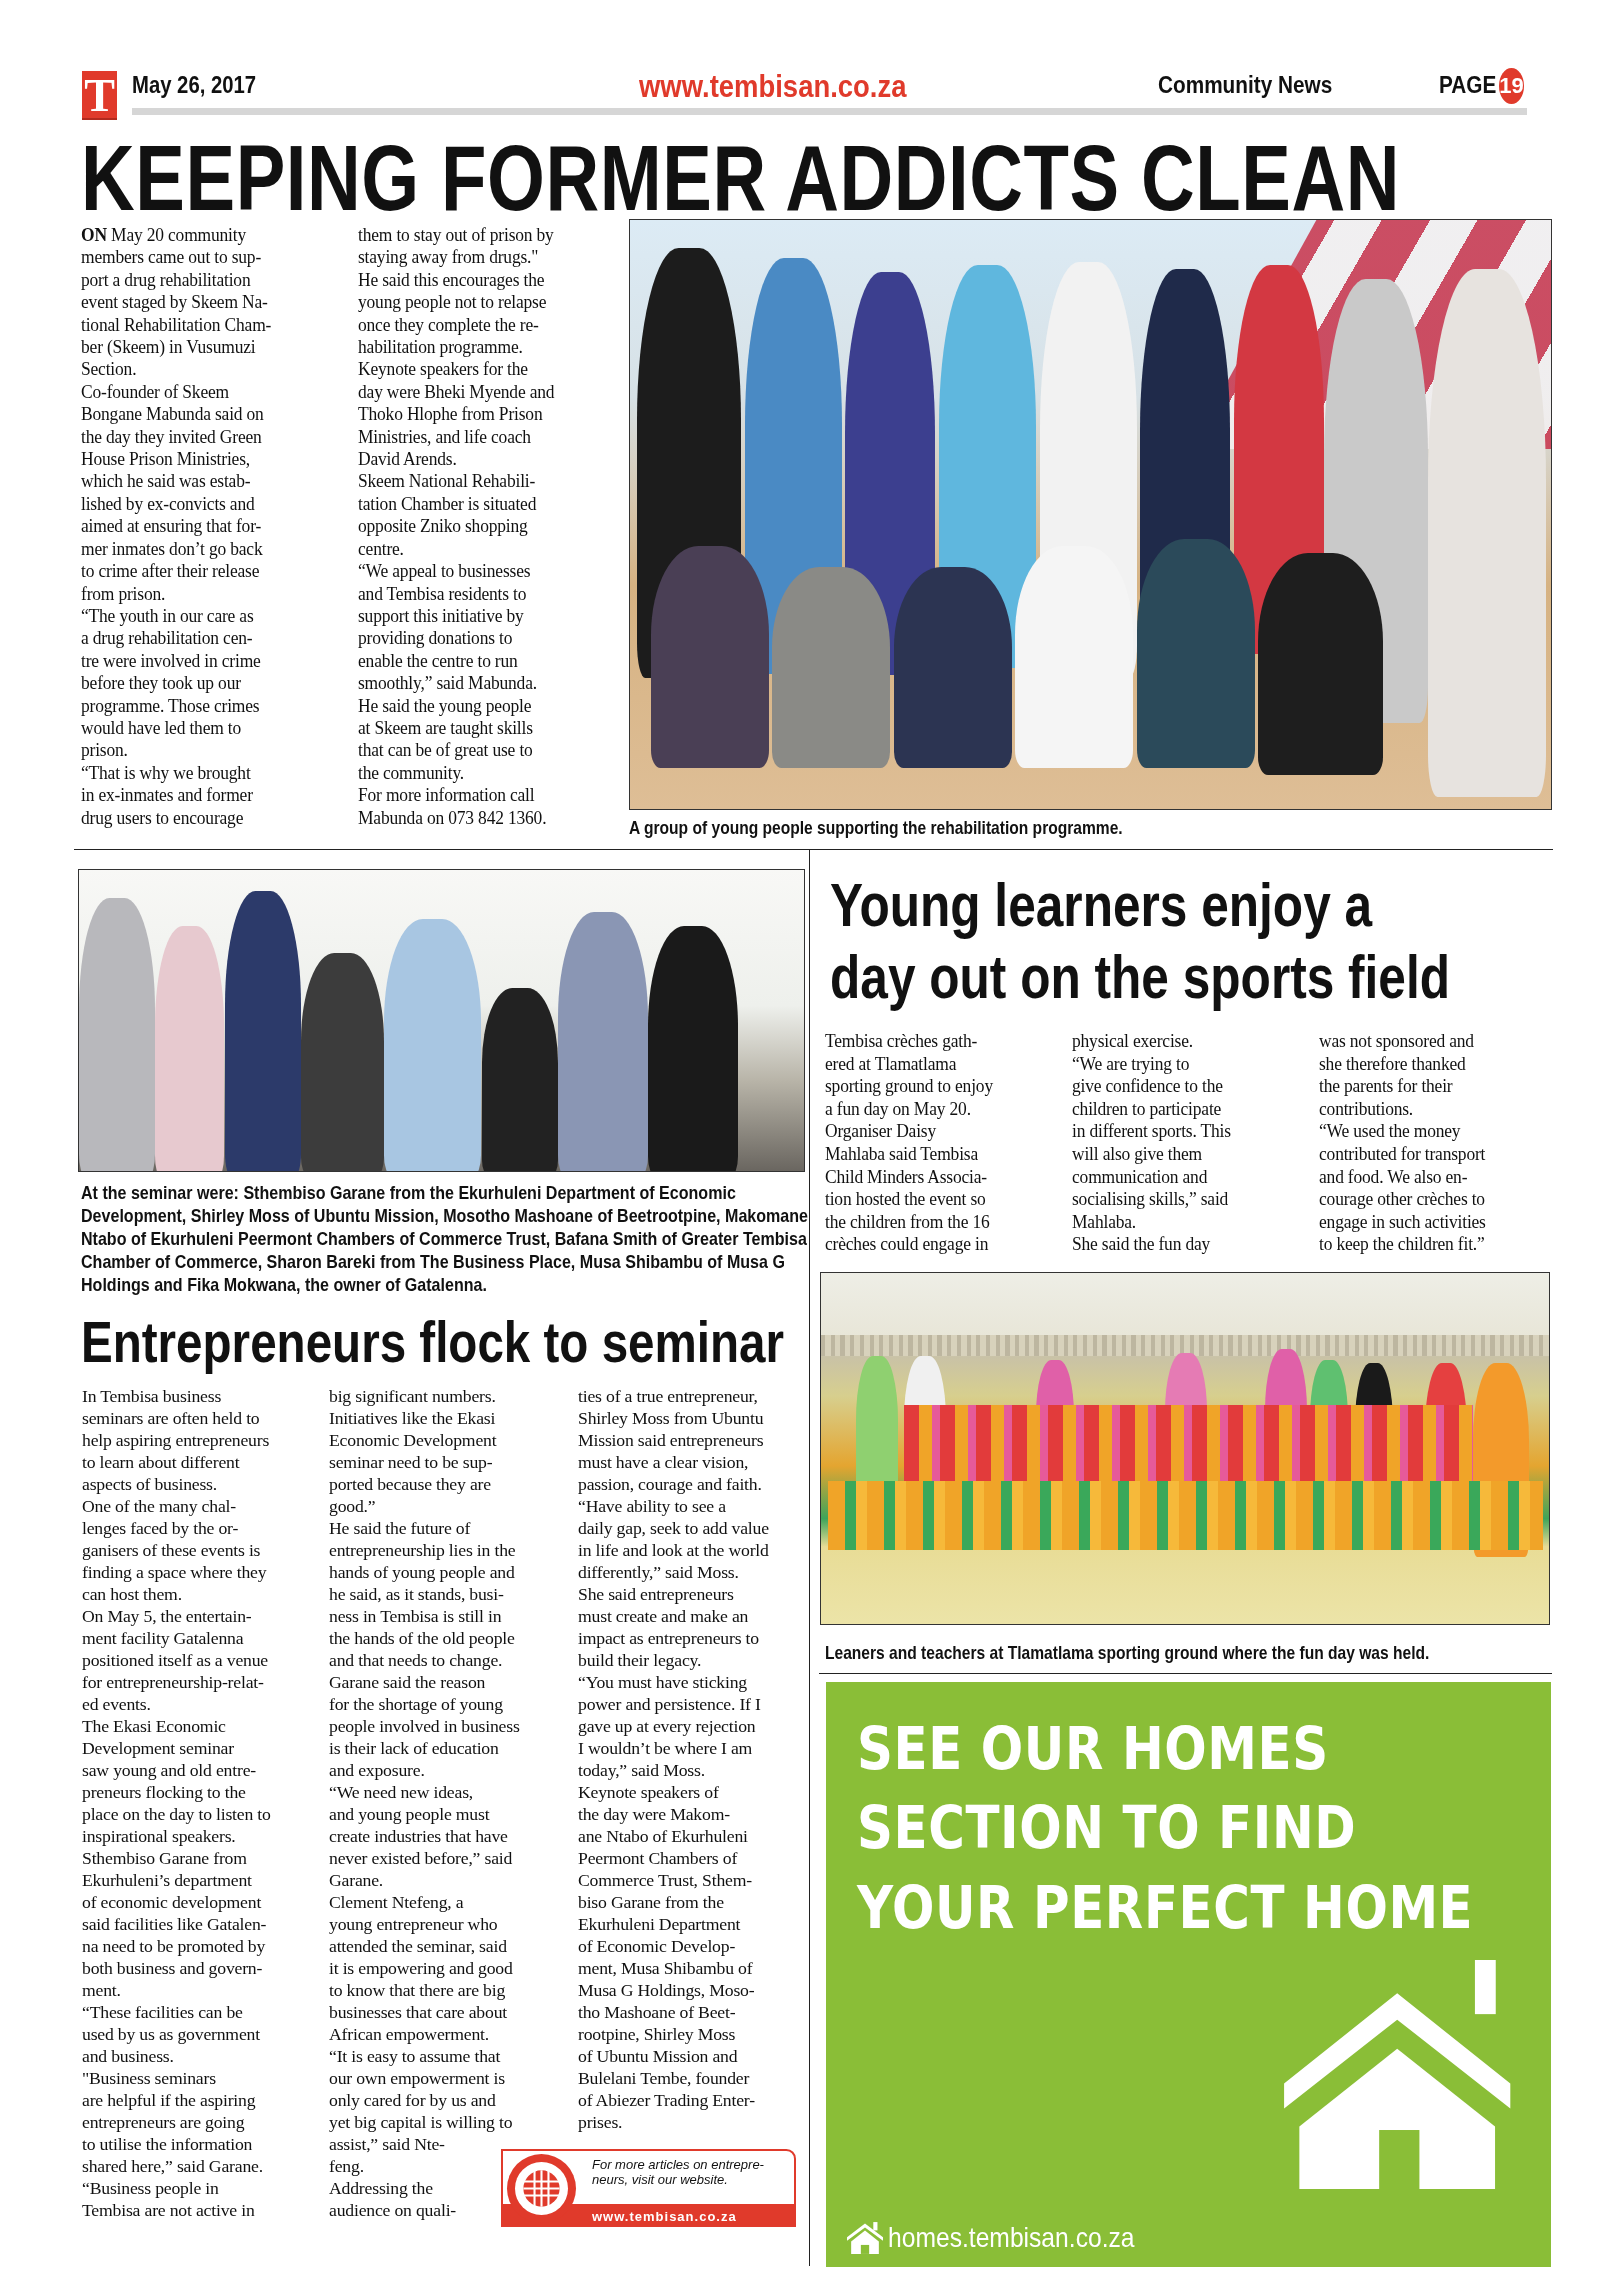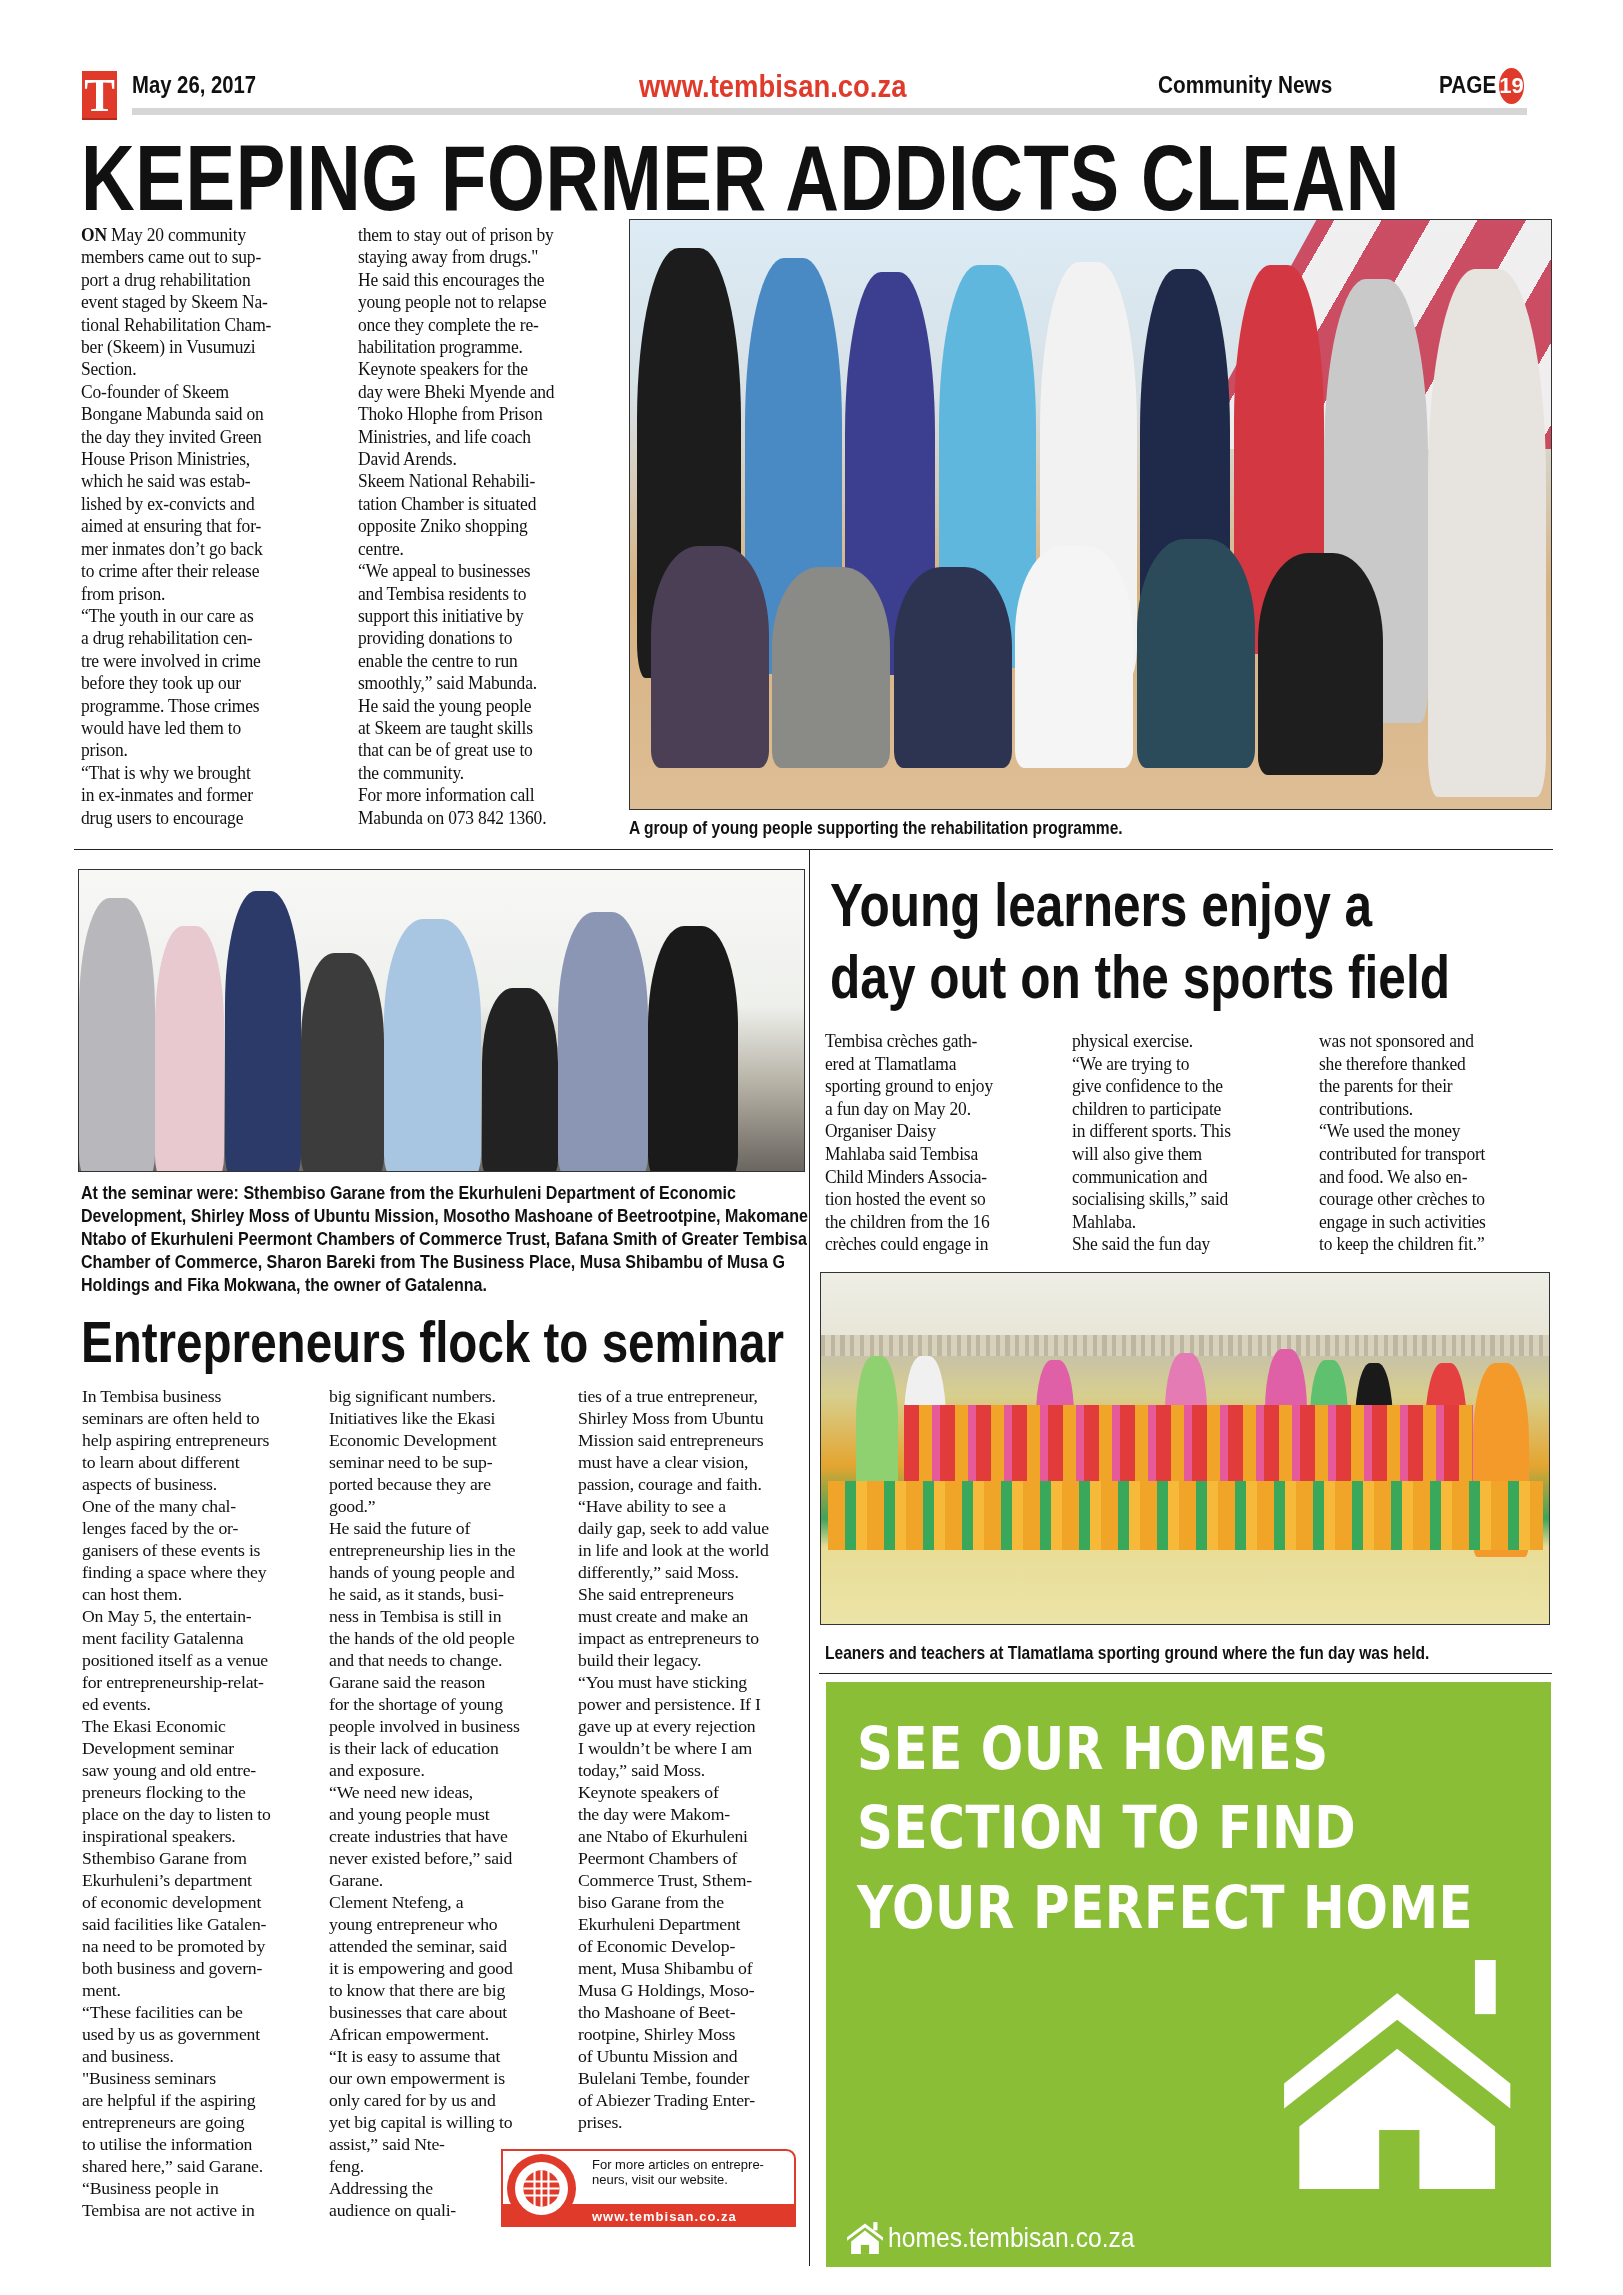--- a/index.html
+++ b/index.html
@@ -46,21 +46,21 @@
 
   
   .rule-h { height: 1.4px; background: #222; }
   .rule-v { width: 1.4px; background: #222; }
 
   
   .promo { left: 501px; top: 2149px; width: 295px; height: 78px; border: 2.1px solid #e03a2b; border-radius: 0 9.7px 0 0; background: #fff; overflow: hidden; }
   .promo-band { position: absolute; left: 0; bottom: 0; width: 100%; height: 21px; background: #e03a2b; }
   .promo-globe { position: absolute; left: 4.2px; top: 2.8px; width: 69px; height: 69px; border-radius: 50%; background: #e03a2b; }
   .promo-globe-inner { position: absolute; left: 8.3px; top: 8.3px; width: 53px; height: 53px; border-radius: 50%; background: #fff; }
-  .promo-text { position: absolute; left: 89px; top: 5.6px; width: 201px; font-family: "Liberation Sans", sans-serif; font-size: 13px; line-height: 15.3px; color: #111; }
+  .promo-text { position: absolute; left: 89px; top: 5.6px; width: 201px; font-family: "Liberation Sans", sans-serif; font-size: 13px; line-height: 15.3px; color: #111; font-style: italic; }
   .promo-url { position: absolute; left: 89px; bottom: 1.4px; font-family: "Liberation Sans", sans-serif; font-weight: bold; font-size: 13px; color: #fff; letter-spacing: 1px; }
 
   
   .ad { left: 826px; top: 1682px; width: 725px; height: 585px; background: #8abe37; }
   .ad-line { position: absolute; left: 31px; font-family: "DejaVu Sans", sans-serif; font-weight: bold; color: #fff; font-size: 58px; line-height: 69px; white-space: nowrap;
     transform: scaleX(0.86); transform-origin: left; letter-spacing: 0.7px; }
   .ad-url { position: absolute; left: 62px; top: 540px; font-family: "Liberation Sans", sans-serif; font-size: 28px; color: #fff; transform: scaleX(0.88); transform-origin: left; }
 </style>
 </head>
 <body>

